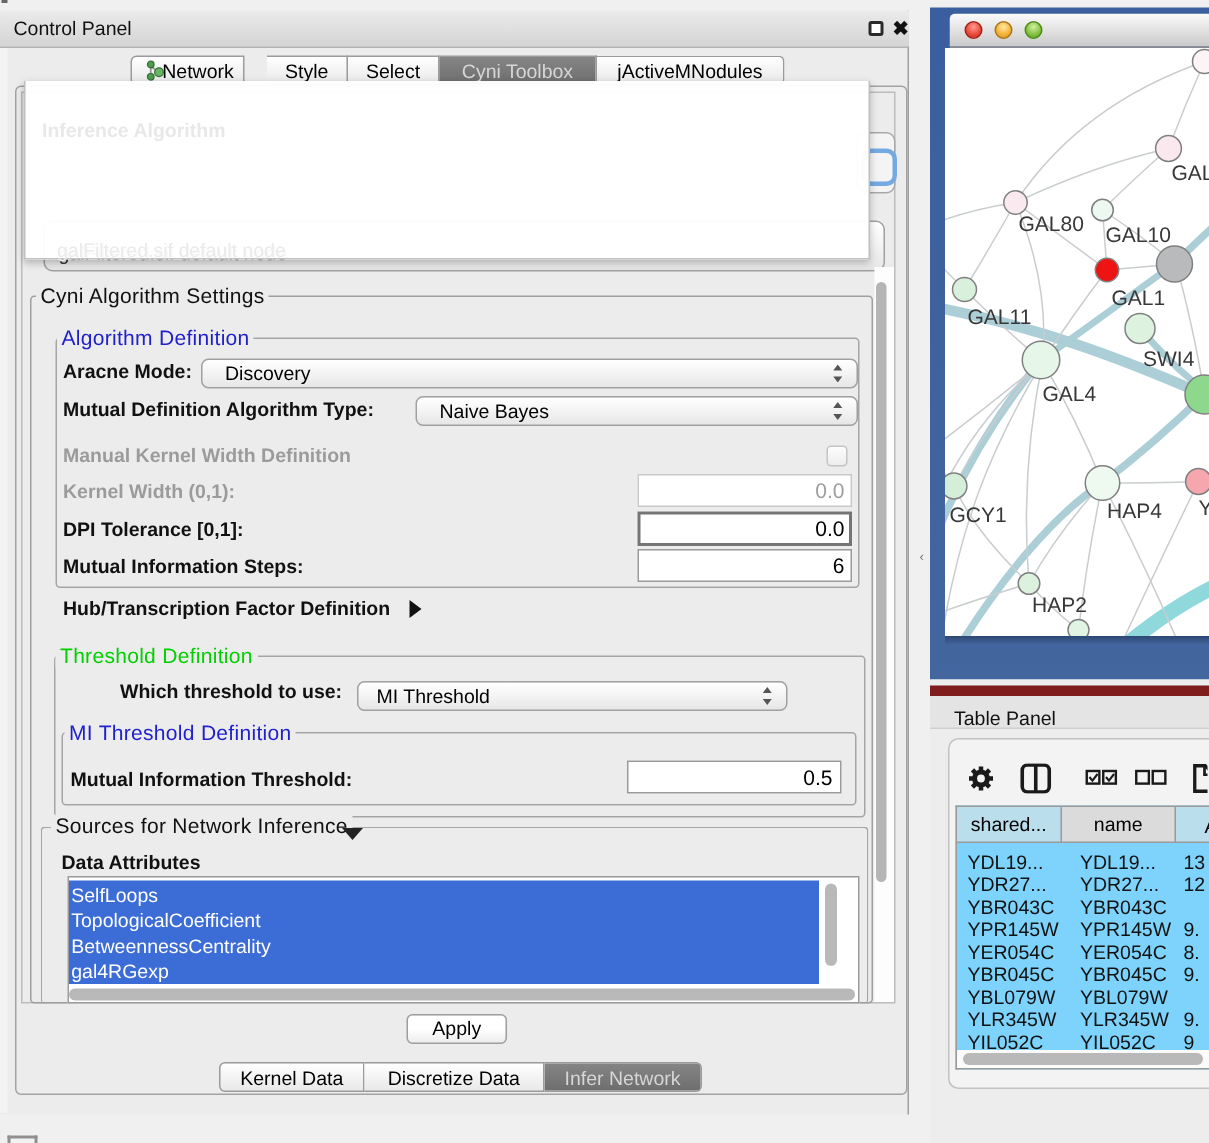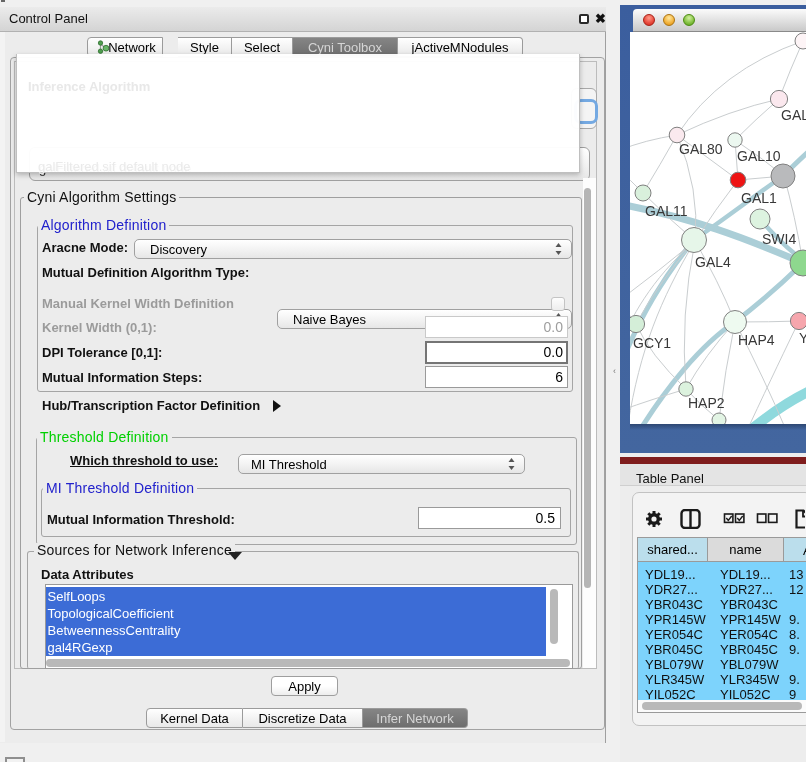--- a/index.html
+++ b/index.html
@@ -73,21 +73,21 @@
 <div class="lbl" style="left:42px;top:240px;">Aracne Mode:</div>
 <div class="combo" style="left:134px;top:239px;width:438px;height:20px;">
   <span class="ct">Discovery</span>
   <svg class="carr" viewBox="0 0 7 12">
       <path d="M3.5 0 L6.5 4 L0.5 4 Z" fill="#555"></path>
       <path d="M3.5 12 L6.5 8 L0.5 8 Z" fill="#555"></path>
     </svg>
 </div>
 
 <div class="lbl" style="left:42px;top:265px;">Mutual Definition Algorithm Type:</div>
-<div class="combo" style="left:277px;top:264px;width:295px;height:20px;margin-top:45px;">
+<div class="combo" style="left:277px;top:264px;width:295px;height:20px;">
   <span class="ct">Naive Bayes</span>
   <svg class="carr" viewBox="0 0 7 12">
       <path d="M3.5 0 L6.5 4 L0.5 4 Z" fill="#555"></path>
       <path d="M3.5 12 L6.5 8 L0.5 8 Z" fill="#555"></path>
     </svg>
 </div>
 
 <div class="lblg" style="left:42px;top:296px;">Manual Kernel Width Definition</div>
 <div class="abs" style="left:551px;top:297px;width:14px;height:14px;border:1px solid #c4c4c4;border-radius:3px;background:linear-gradient(#fdfdfd,#ededed);box-sizing:border-box;"></div>
 
@@ -101,21 +101,21 @@
 <div class="field" style="left:425px;top:366px;width:143px;height:22px;border:1px solid #9a9a9a;padding:0 4px 0 0;line-height:20px;">6</div>
 
 <div class="lbl" style="left:42px;top:398px;">Hub/Transcription Factor Definition</div>
 <svg class="abs" style="left:272px;top:400px;" width="10" height="12" viewBox="0 0 10 12">
     <path d="M1 0 L9 6 L1 12 Z" fill="#111"></path>
   </svg>
 
 <div class="abs" style="left:36px;top:437px;width:541px;height:108px;border:1px solid #a5a5a5;border-radius:3px;box-sizing:border-box;"></div>
 <div class="gtitle" style="left:37px;top:430px;color:#00d000;">Threshold Definition</div>
 
-<div class="lbl" style="left:70px;top:453px;text-decoration:underline;">Which threshold to use:</div>
+<div class="lbl" style="left:80px;top:453px;">Which threshold to use:</div>
 <div class="combo" style="left:238px;top:454px;width:287px;height:20px;">
   <span class="ct" style="left:12px;">MI Threshold</span>
   <svg class="carr" viewBox="0 0 7 12">
       <path d="M3.5 0 L6.5 4 L0.5 4 Z" fill="#555"></path>
       <path d="M3.5 12 L6.5 8 L0.5 8 Z" fill="#555"></path>
     </svg>
 </div>
 
 <div class="abs" style="left:41px;top:488px;width:530px;height:49px;border:1px solid #a5a5a5;border-radius:3px;box-sizing:border-box;"></div>
 <div class="gtitle" style="left:43px;top:481px;color:#2121cc;">MI Threshold Definition</div>

